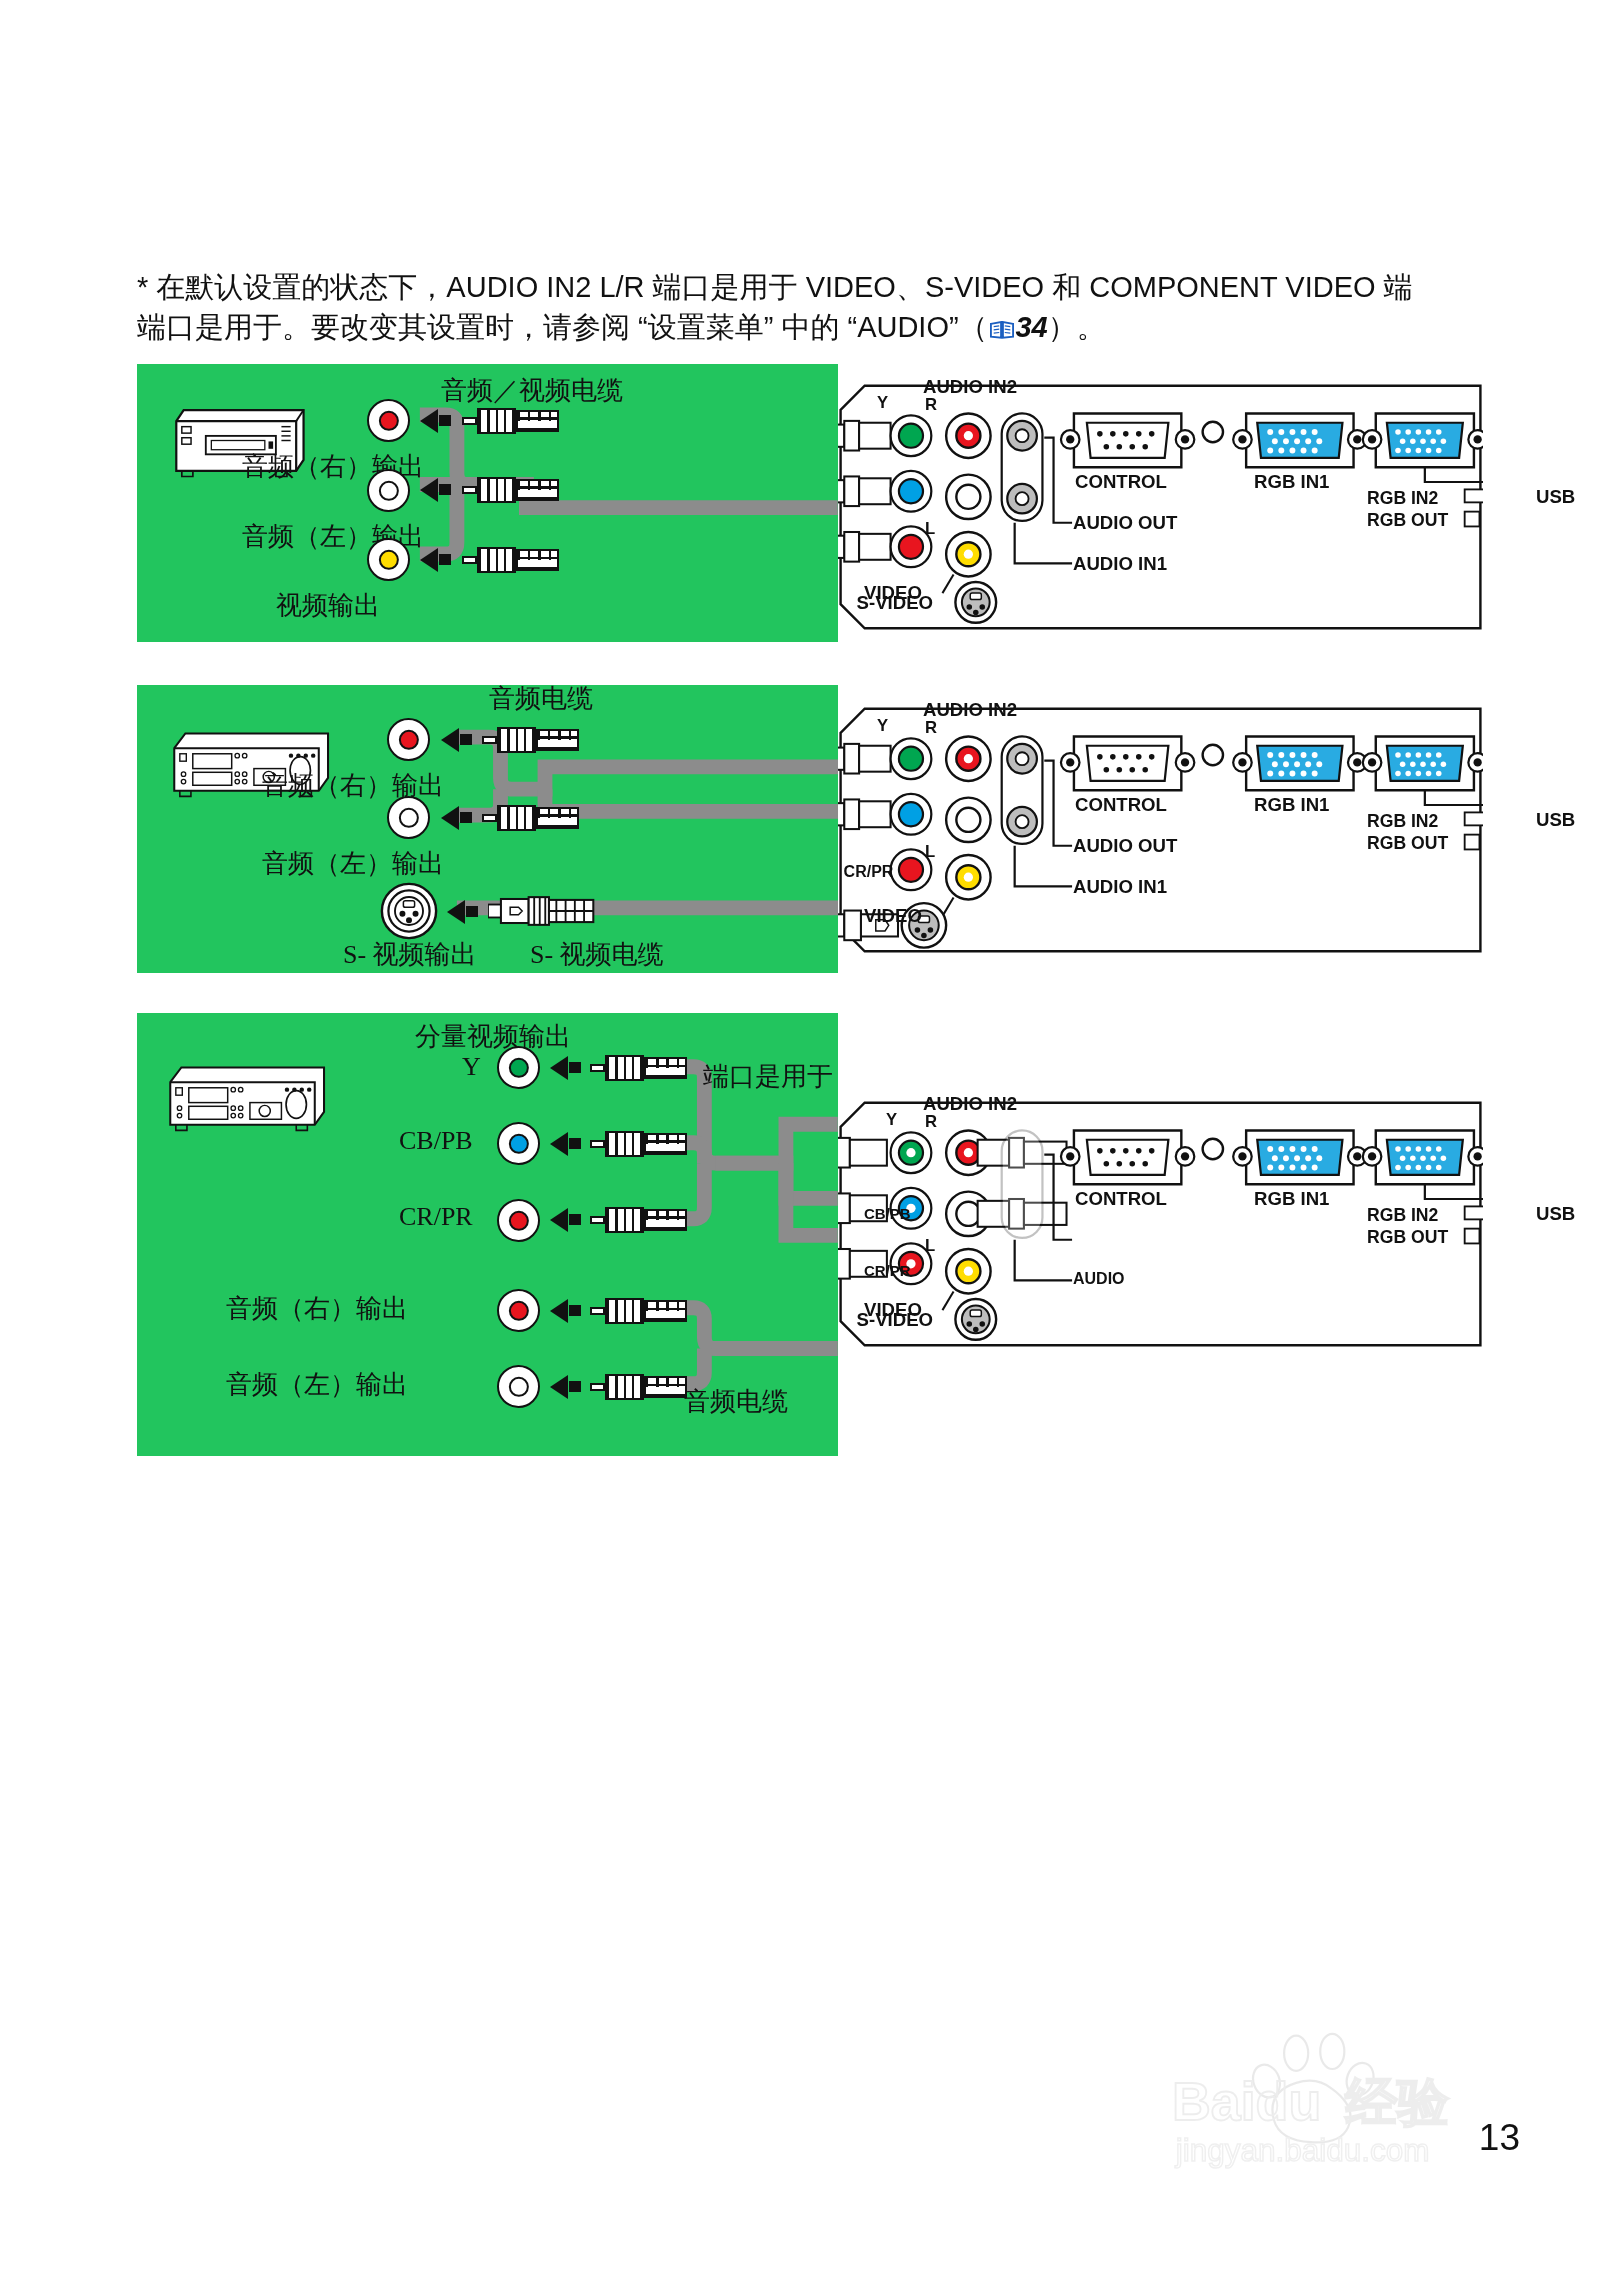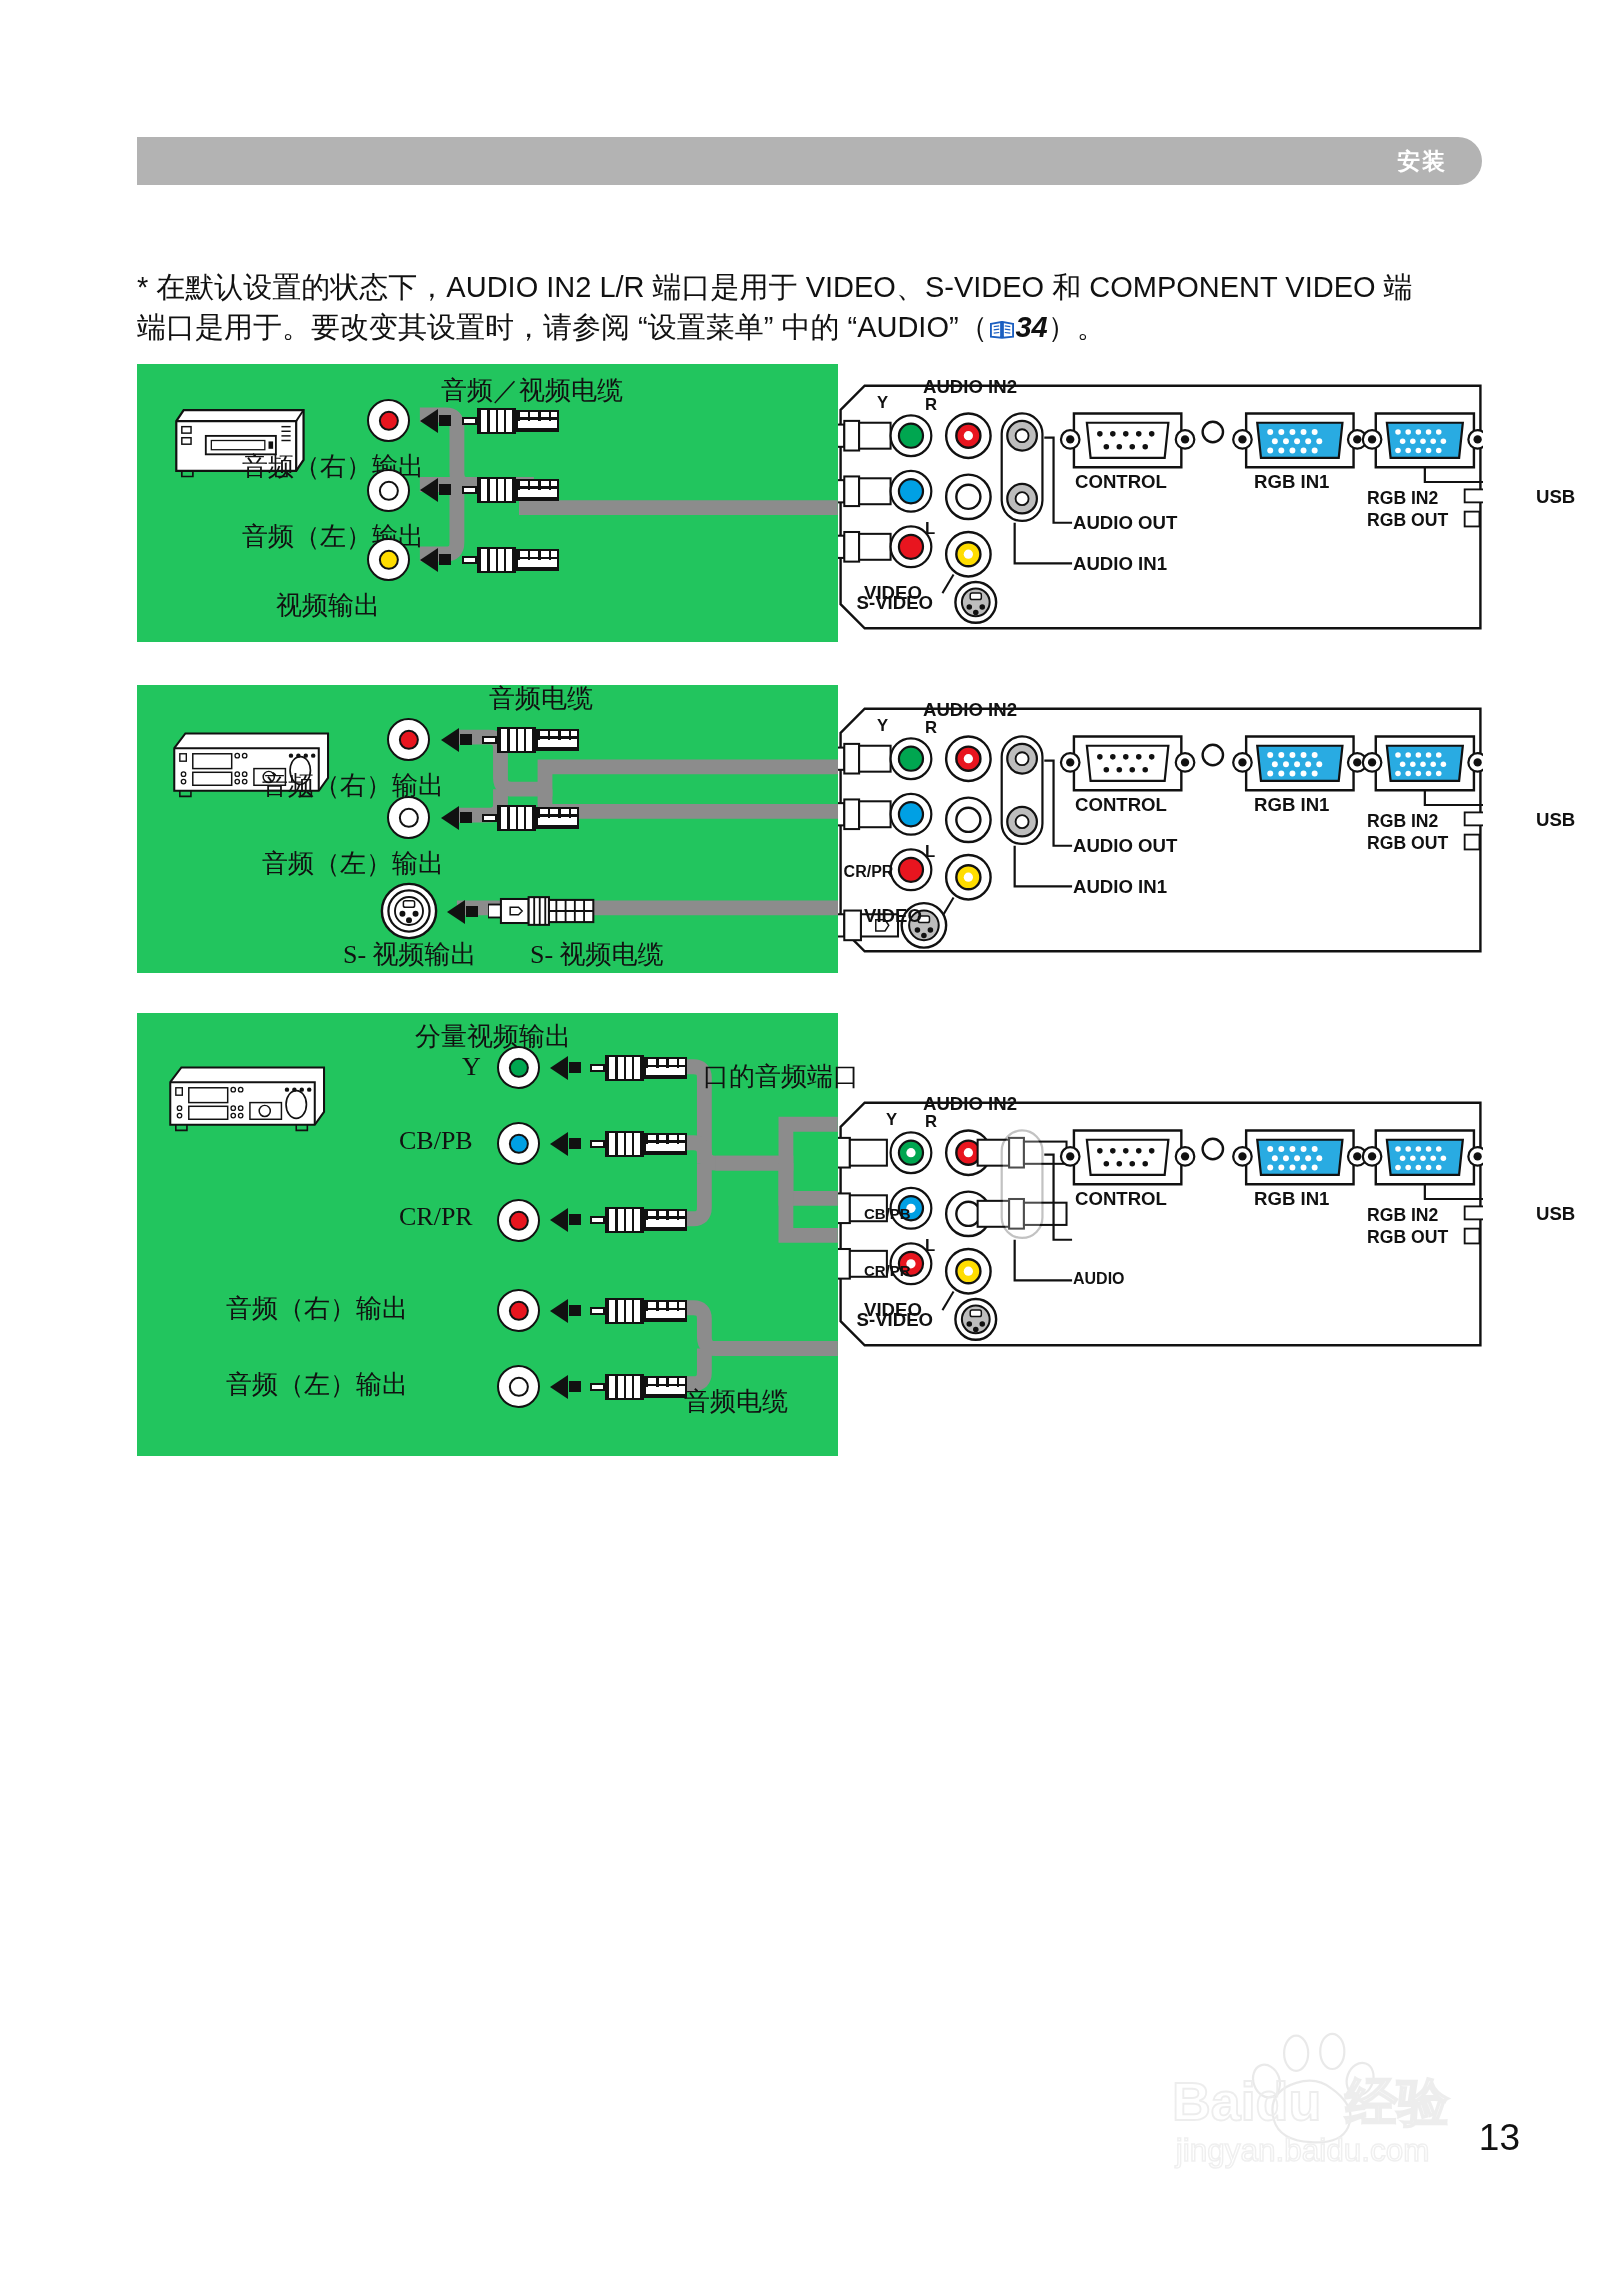--- a/index.html
+++ b/index.html
@@ -88,23 +88,20 @@
 
   
   .watermark{position:absolute;left:1155px;top:2031px;width:362px;height:139px;opacity:.32;}
   .pageno{position:absolute;right:100px;top:2117px;font-size:37px;color:#111;}
 </style>
 </head>
 <body>
 
 <div class="page">
 
-  <div class="hdr-bar">
-    <span class="hdr-bar-label">安装</span>
-  </div>
 
 
   <div class="intro">
     <div>* 在默认设置的状态下，AUDIO IN2 L/R 端口是用于 VIDEO、S-VIDEO 和 COMPONENT VIDEO 端</div>
     <div>
       <span>端口是用于。要改变其设置时，请参阅 “设置菜单” 中的 “AUDIO”（</span><span class="book">
         <svg width="24" height="18.6" viewBox="0 0 26 20">
           <path d="M1 3 L12 1 L12 18 L1 17 Z M25 3 L14 1 L14 18 L25 17 Z" fill="#fff" stroke="#1b5fc1" stroke-width="2"></path>
           <line x1="13" y1="2" x2="13" y2="18" stroke="#1b5fc1" stroke-width="2.4"></line>
           <line x1="4" y1="6" x2="10" y2="5.2" stroke="#1b5fc1" stroke-width="1.3"></line>
@@ -598,21 +595,21 @@
       <path d="M576 140 L600 140 Q612 140 612 152 L612 162" fill="none" stroke="#8c8c8c" stroke-width="16"></path>
       <path d="M576 222 L600 222 Q612 222 612 210 L612 162" fill="none" stroke="#8c8c8c" stroke-width="16"></path>
       <path d="M624 162 L700 162 L700 200 L756 200" fill="none" stroke="#8c8c8c" stroke-width="16"></path>
       <path d="M700 162 L700 240 L756 240" fill="none" stroke="#8c8c8c" stroke-width="16"></path>
 
       <path d="M576 318 L600 318 Q612 318 612 330 L612 350 Q612 362 624 362 L756 362" fill="none" stroke="#8c8c8c" stroke-width="16"></path>
       <path d="M576 400 L600 400 Q612 400 612 388 L612 362" fill="none" stroke="#8c8c8c" stroke-width="16"></path>
     </svg>
 
     <div class="lbl lbl-cn" style="left:278px;top:5.6px;">分量视频输出</div>
-    <div class="lbl lbl-cn" style="left:566px;top:46px;">口的音频端口</div>
+    <div class="lbl lbl-cn" style="left:566px;top:46px;">端口是用于</div>
     <div class="lbl lbl-cn" style="left:547px;top:371px;">音频电缆</div>
 
     <div class="lbl" style="left:325px;top:39px;font-size:26px;">Y</div>
     <div class="jack grn" style="left:360px;top:33px;width:43px;height:43px;"></div>
     <div class="arw" style="left:413px;top:43px;"></div>
     <div class="plug" style="left:453px;top:41px;">
       <span class="tip"></span>
         <span class="body"></span>
         <span class="grip"></span>
     </div>

